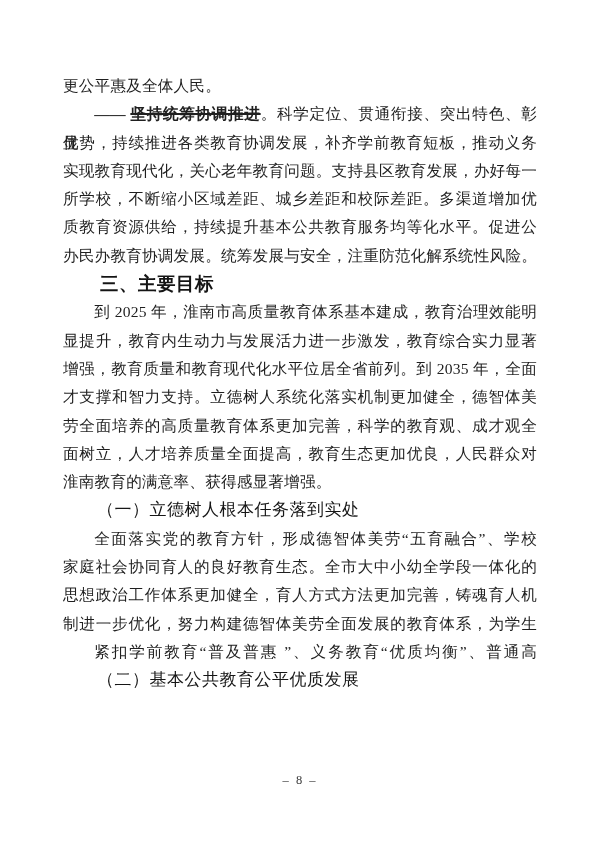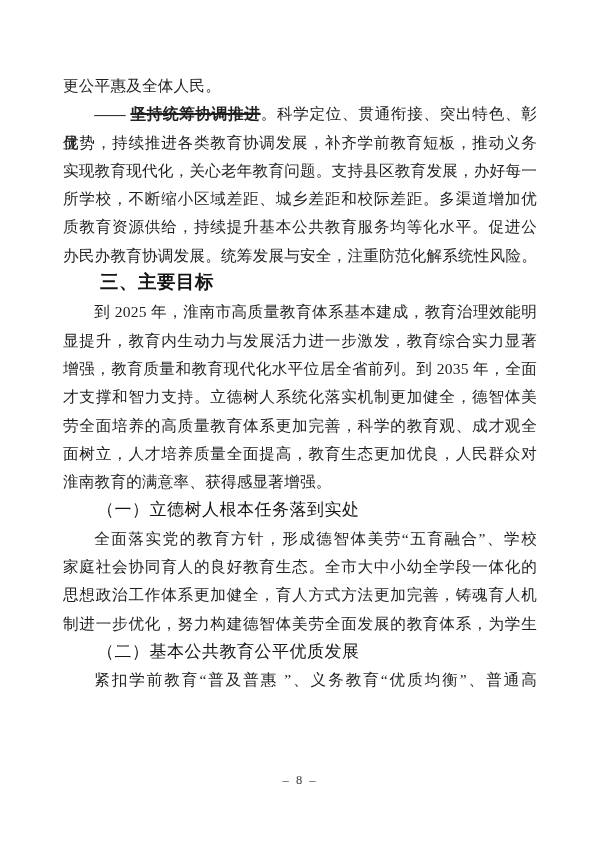--- a/index.html
+++ b/index.html
@@ -30,21 +30,21 @@
     letter-spacing: 0.2px;
   }
   .line.justify {
     text-align: justify;
     text-align-last: justify;
   }
   .line.indent {
     text-indent: 2em;
   }
   .line.heading1 {
-    font-family: Liberation Mono, monospace;
+    font-family: Liberation Serif, serif;
     font-weight: bold;
     font-size: 18.5px;
     color: #141414;
     letter-spacing: 0.5px;
   }
   .line.heading2 {
     font-weight: normal;
     font-size: 17px;
     color: #161616;
     letter-spacing: 0.5px;
@@ -85,17 +85,17 @@
       <div class="line body justify"><span>增强，教育质量和教育现代化水平位居全省前列。到 2035 年，全面</span></div>
       <div class="line body justify"><span>才支撑和智力支持。立德树人系统化落实机制更加健全，德智体美</span></div>
       <div class="line body justify"><span>劳全面培养的高质量教育体系更加完善，科学的教育观、成才观全</span></div>
       <div class="line body justify"><span>面树立，人才培养质量全面提高，教育生态更加优良，人民群众对</span></div>
       <div class="line body"><span>淮南教育的满意率、获得感显著增强。</span></div>
       <div class="line heading2 indent"><span>（一）立德树人根本任务落到实处</span></div>
       <div class="line body indent justify"><span>全面落实党的教育方针，形成德智体美劳“五育融合”、学校</span></div>
       <div class="line body justify"><span>家庭社会协同育人的良好教育生态。全市大中小幼全学段一体化的</span></div>
       <div class="line body justify"><span>思想政治工作体系更加健全，育人方式方法更加完善，铸魂育人机</span></div>
       <div class="line body justify"><span>制进一步优化，努力构建德智体美劳全面发展的教育体系，为学生</span></div>
+      <div class="line body indent justify"><span>紧扣学前教育“普及普惠 ”、义务教育“优质均衡”、普通高</span></div>
       <div class="line heading2 indent"><span>（二）基本公共教育公平优质发展</span></div>
-      <div class="line body indent justify"><span>紧扣学前教育“普及普惠 ”、义务教育“优质均衡”、普通高</span></div>
     </div>
   <div class="footer">– 8 –</div>
 </div>
 
 </body></html>

